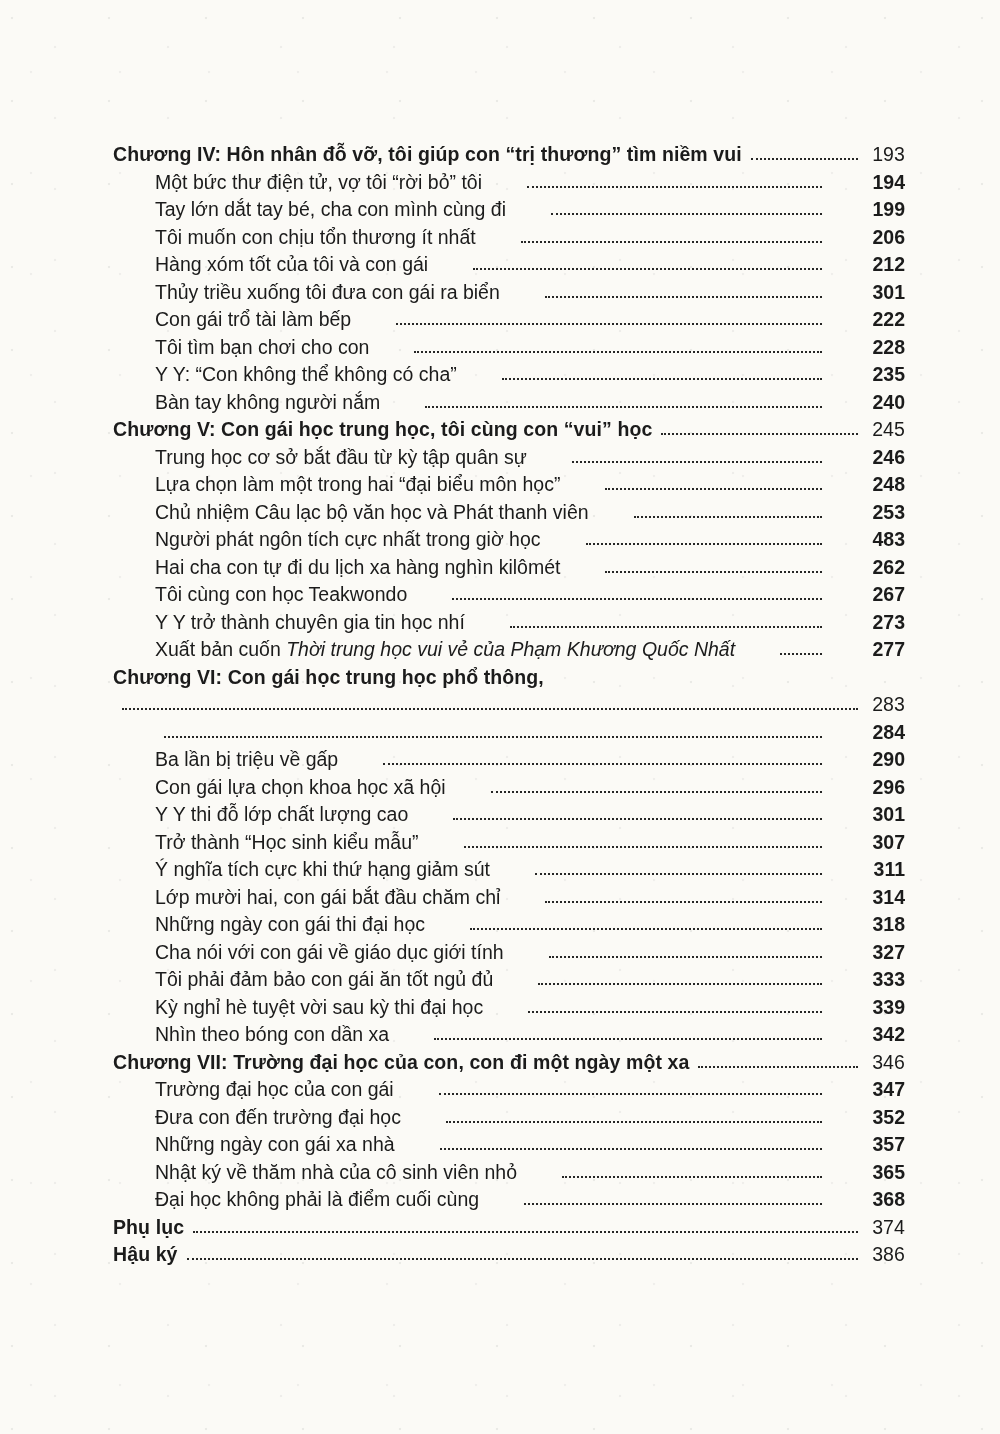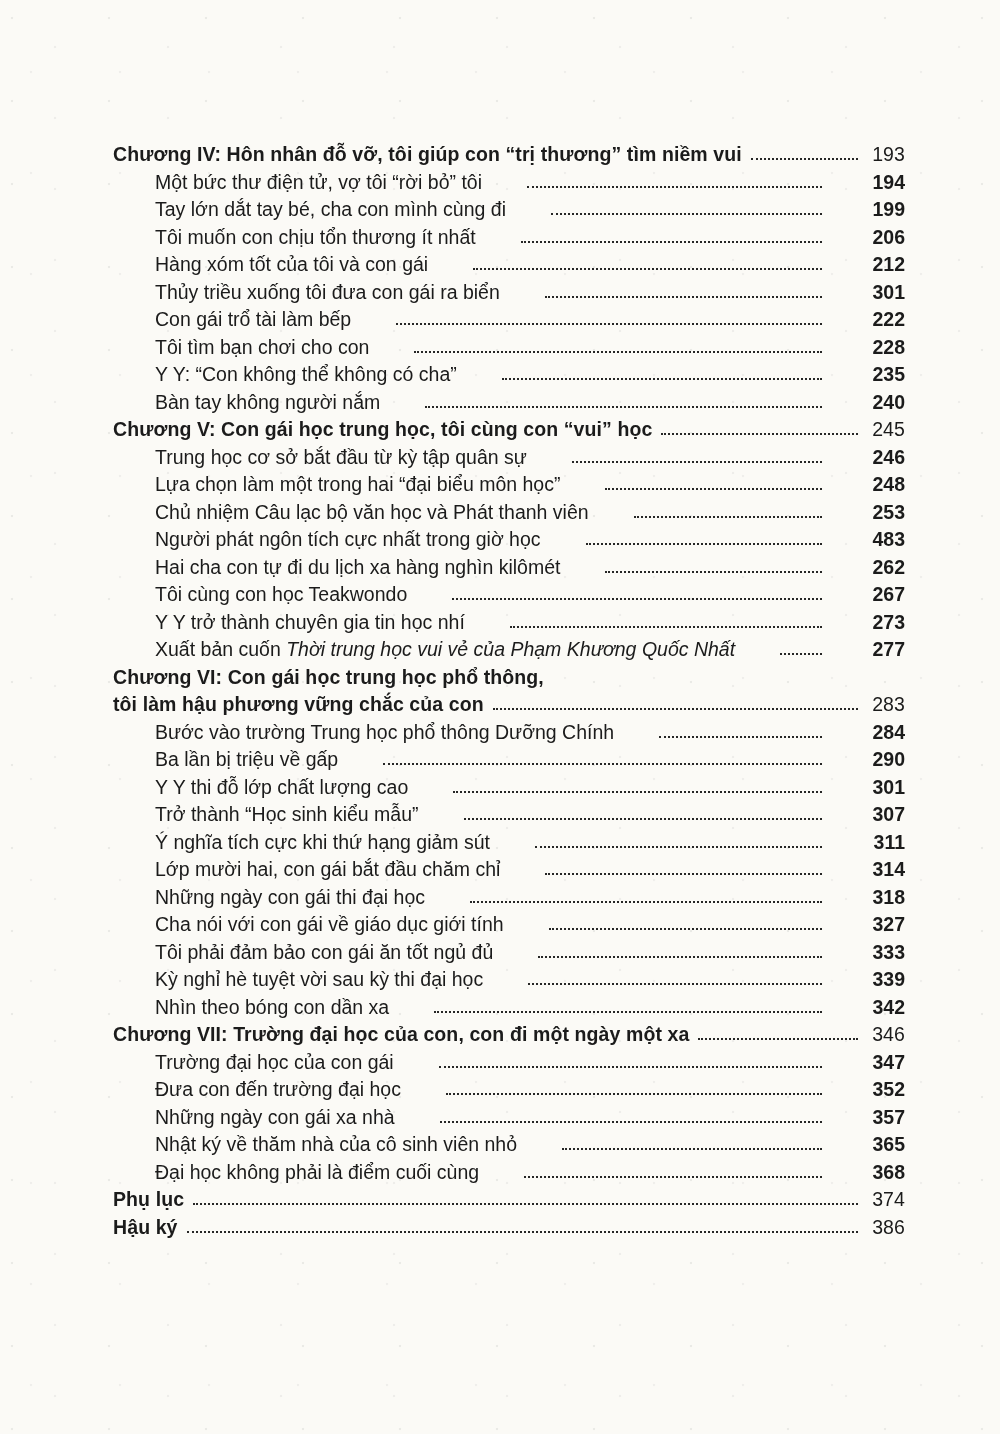--- a/index.html
+++ b/index.html
@@ -162,33 +162,36 @@
       </div>
       <div class="toc-row item">
         <span class="toc-title">Xuất bản cuốn <em>Thời trung học vui vẻ của Phạm Khương Quốc Nhất</em></span>
         <span class="toc-leader"></span>
         <span class="toc-page">277</span>
       </div>
       <div class="toc-row chapter">
         <span class="toc-title">Chương VI: Con gái học trung học phổ thông,</span>
       </div>
       <div class="toc-row chapter">
-        <span class="toc-title">tôi làm hậu phương vững chắc của con</span>
         <span class="toc-leader"></span>
         <span class="toc-page">283</span>
       </div>
       <div class="toc-row item">
-        <span class="toc-title">Bước vào trường Trung học phổ thông Dưỡng Chính</span>
         <span class="toc-leader"></span>
         <span class="toc-page">284</span>
       </div>
       <div class="toc-row item">
         <span class="toc-title">Ba lần bị triệu về gấp</span>
         <span class="toc-leader"></span>
         <span class="toc-page">290</span>
+      </div>
+      <div class="toc-row item">
+        <span class="toc-title">Con gái lựa chọn khoa học xã hội</span>
+        <span class="toc-leader"></span>
+        <span class="toc-page">296</span>
       </div>
       <div class="toc-row item">
         <span class="toc-title">Y Y thi đỗ lớp chất lượng cao</span>
         <span class="toc-leader"></span>
         <span class="toc-page">301</span>
       </div>
       <div class="toc-row item">
         <span class="toc-title">Trở thành “Học sinh kiểu mẫu”</span>
         <span class="toc-leader"></span>
         <span class="toc-page">307</span>

